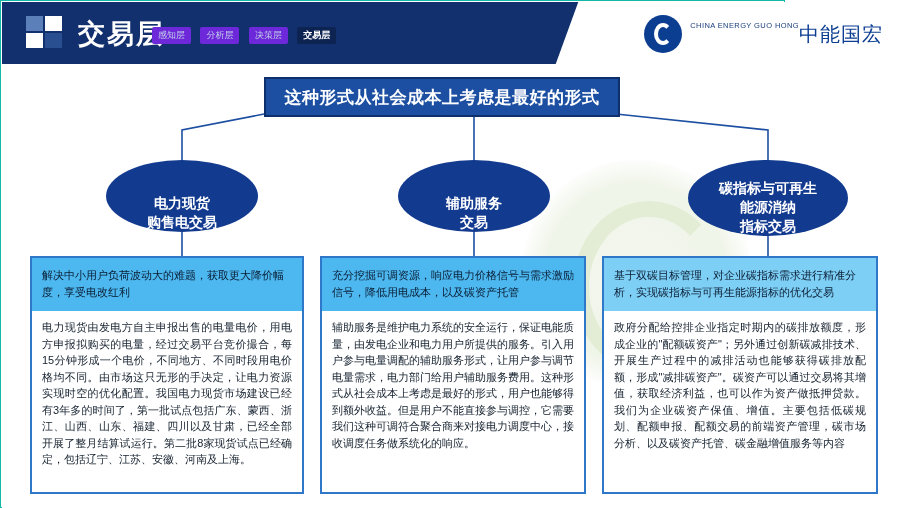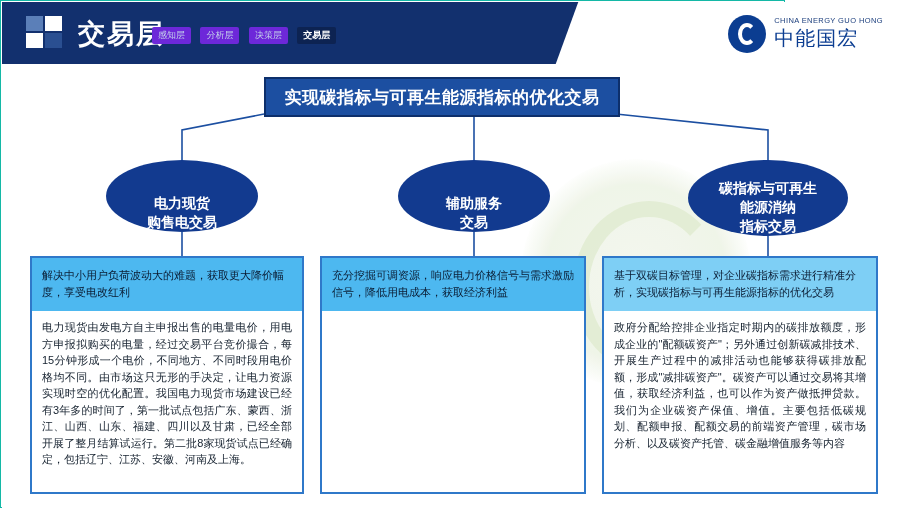--- a/index.html
+++ b/index.html
@@ -71,21 +71,21 @@
     background:#0b3d91;
     position:relative;
     display:inline-block;
   }
   .brand-mark:after{
     content:"";position:absolute;left:10px;top:8px;
     width:18px;height:22px;border:4px solid #ffffff;border-radius:50%;
     border-right-color:transparent;
     box-sizing:border-box;
   }
-  .brand-text{display:flex;flex-direction:column;justify-content:center;}
+  .brand-text{display:flex;flex-direction:row;justify-content:center;}
   .brand-en{font-size:7.5px;color:#1a3d7c;letter-spacing:.4px;}
   .brand-cn{font-size:20px;color:#0b3d91;font-weight:normal;letter-spacing:1px;}
   
   .canvas{
     position:absolute;left:1px;top:63px;width:899px;height:444px;
     background:#ffffff;
     overflow:hidden;
   }
   .watermark{
     position:absolute;right:150px;top:95px;width:230px;height:230px;
@@ -180,39 +180,40 @@
 
     <svg class="lines" viewBox="0 0 899 444">
       <polyline points="180,96 180,66 262,50" fill="none" stroke="#1c4fa1" stroke-width="1.6"></polyline>
       <polyline points="472,96 472,50" fill="none" stroke="#1c4fa1" stroke-width="1.6"></polyline>
       <polyline points="766,96 766,66 614,50" fill="none" stroke="#1c4fa1" stroke-width="1.6"></polyline>
       <line x1="180" y1="168" x2="180" y2="192" stroke="#1c4fa1" stroke-width="1.6"></line>
       <line x1="472" y1="168" x2="472" y2="192" stroke="#1c4fa1" stroke-width="1.6"></line>
       <line x1="766" y1="172" x2="766" y2="192" stroke="#1c4fa1" stroke-width="1.6"></line>
     </svg>
 
-    <div class="title-box">实现碳指标与可再生能源指标的优化交易</div>
+    <div class="title-box">这种形式从社会成本上考虑是最好的形式</div>
 
     <div class="oval oval1">
       <span>电力现货<br>购售电交易</span>
     </div>
     <div class="oval oval2">
       <span>辅助服务<br>交易</span>
     </div>
     <div class="oval oval3">
       <span>碳指标与可再生<br>能源消纳<br>指标交易</span>
     </div>
 
     <div class="panel panel1">
       <div class="panel-head">解决中小用户负荷波动大的难题，获取更大降价幅度，享受电改红利</div>
       <div class="panel-body">电力现货由发电方自主申报出售的电量电价，用电方申报拟购买的电量，经过交易平台竞价撮合，每15分钟形成一个电价，不同地方、不同时段用电价格均不同。由市场这只无形的手决定，让电力资源实现时空的优化配置。我国电力现货市场建设已经有3年多的时间了，第一批试点包括广东、蒙西、浙江、山西、山东、福建、四川以及甘肃，已经全部开展了整月结算试运行。第二批8家现货试点已经确定，包括辽宁、江苏、安徽、河南及上海。</div>
     </div>
 
     <div class="panel panel2">
-      <div class="panel-head">充分挖掘可调资源，响应电力价格信号与需求激励信号，降低用电成本，获取经济利益</div>
+      <div class="panel-head">充分挖掘可调资源，响应电力价格信号与需求激励信号，降低用电成本，以及碳资产托管</div>
+      <div class="panel-body">辅助服务是维护电力系统的安全运行，保证电能质量，由发电企业和电力用户所提供的服务。引入用户参与电量调配的辅助服务形式，让用户参与调节电量需求，电力部门给用户辅助服务费用。这种形式从社会成本上考虑是最好的形式，用户也能够得到额外收益。但是用户不能直接参与调控，它需要我们这种可调符合聚合商来对接电力调度中心，接收调度任务做系统化的响应。</div>
     </div>
 
     <div class="panel panel3">
       <div class="panel-head">基于双碳目标管理，对企业碳指标需求进行精准分析，实现碳指标与可再生能源指标的优化交易</div>
       <div class="panel-body">政府分配给控排企业指定时期内的碳排放额度，形成企业的"配额碳资产"；另外通过创新碳减排技术、开展生产过程中的减排活动也能够获得碳排放配额，形成"减排碳资产"。碳资产可以通过交易将其增值，获取经济利益，也可以作为资产做抵押贷款。我们为企业碳资产保值、增值。主要包括低碳规划、配额申报、配额交易的前端资产管理，碳市场分析、以及碳资产托管、碳金融增值服务等内容</div>
     </div>
   </div>
 </div>
 
 </body></html>

